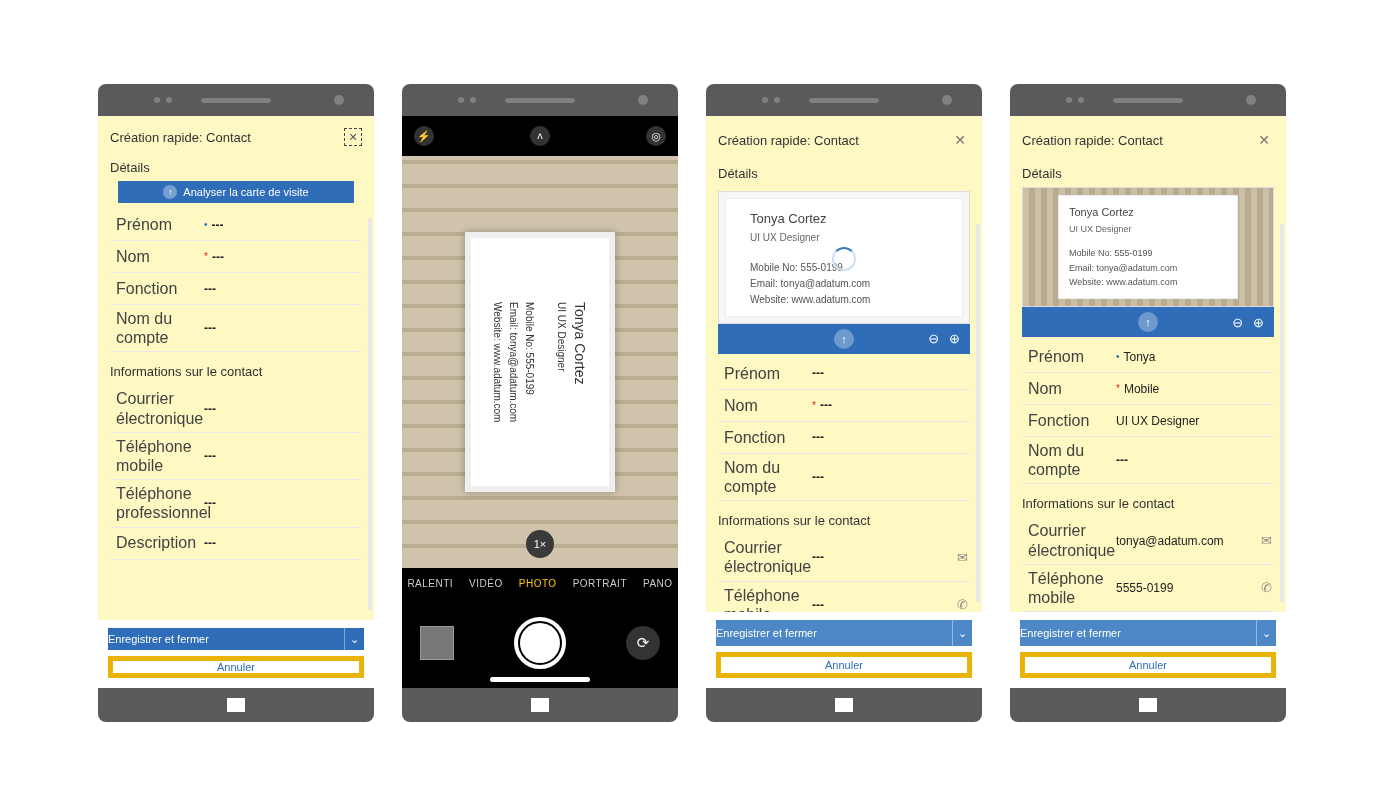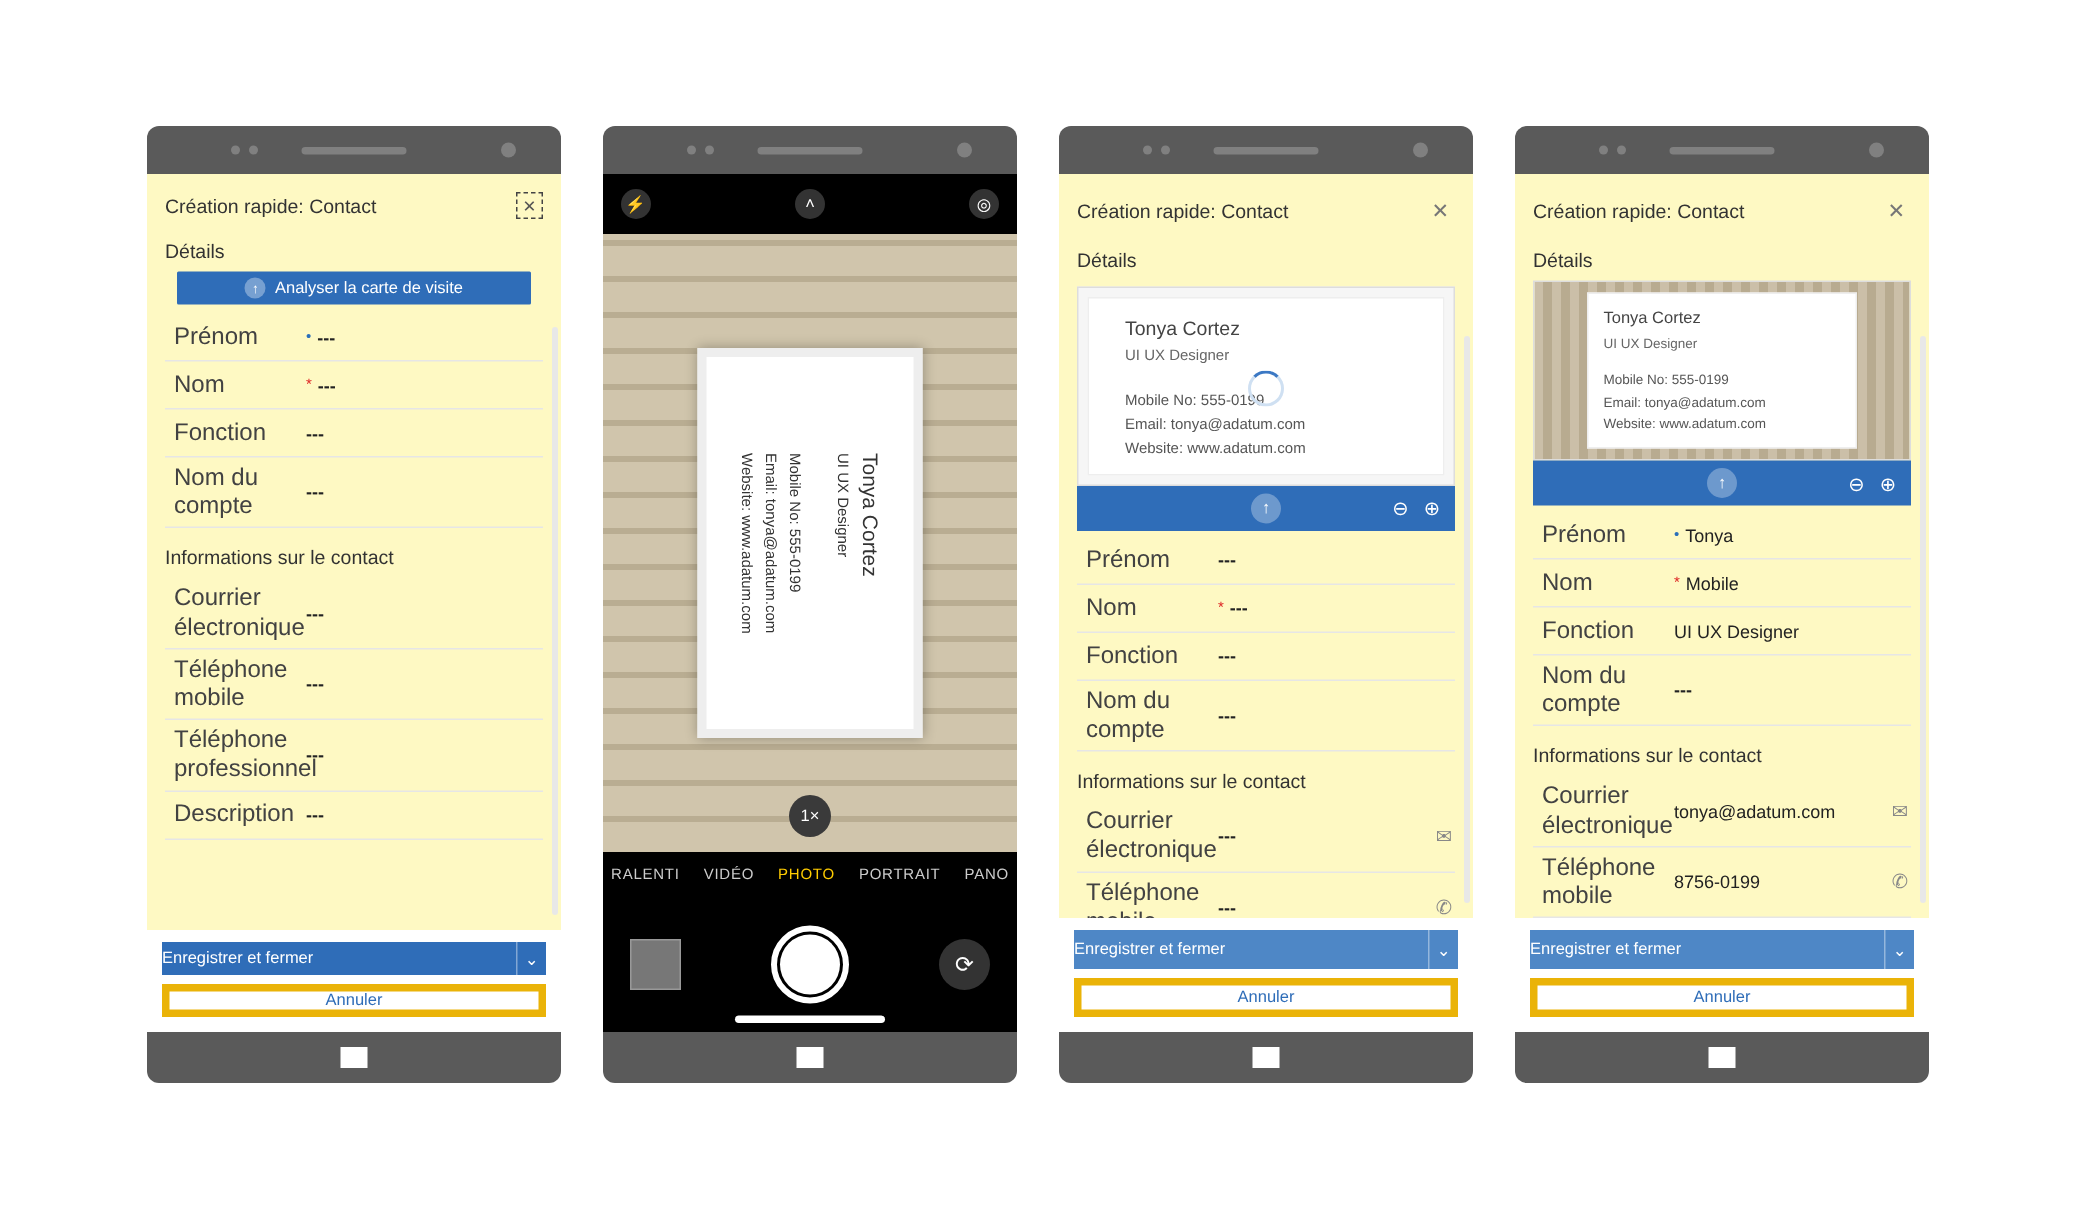--- a/index.html
+++ b/index.html
@@ -542,21 +542,21 @@
 
       <div class="section-label">Informations sur le contact</div>
 
       <div class="field-row icon-row">
         <span class="field-label">Courrier électronique</span>
         <span class="field-val">tonya@adatum.com</span>
         <span class="row-icon">✉</span>
       </div>
       <div class="field-row icon-row">
         <span class="field-label">Téléphone mobile</span>
-        <span class="field-val">8756-0199</span>
+        <span class="field-val">5555-0199</span>
         <span class="row-icon">✆</span>
       </div>
       <div class="scrolltrack"></div>
     </div>
 
     <div class="footer-btns">
       <div class="save-btn pale">
         <span>Enregistrer et fermer</span>
         <span class="save-chevron">⌄</span>
       </div>

